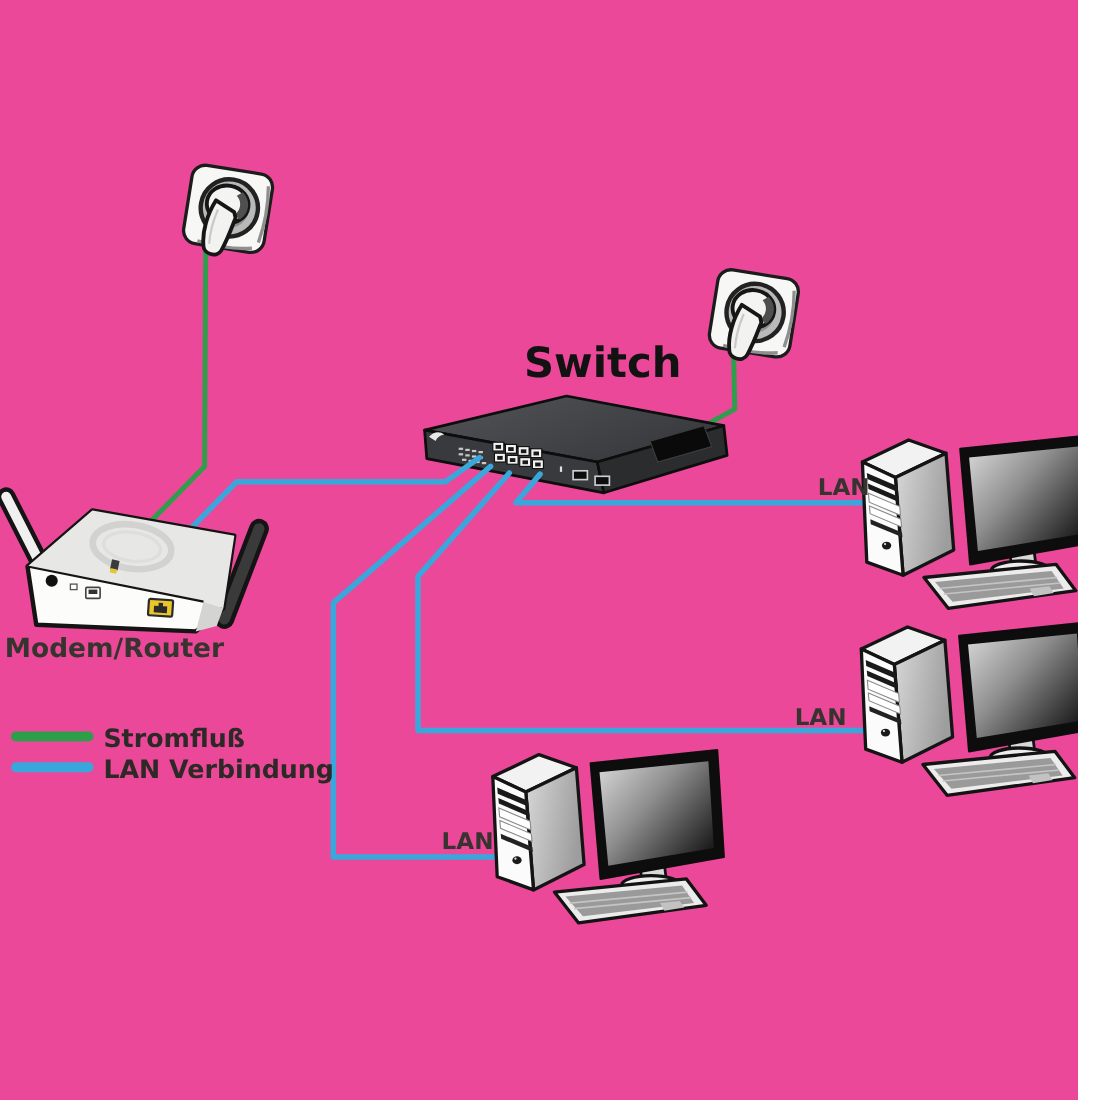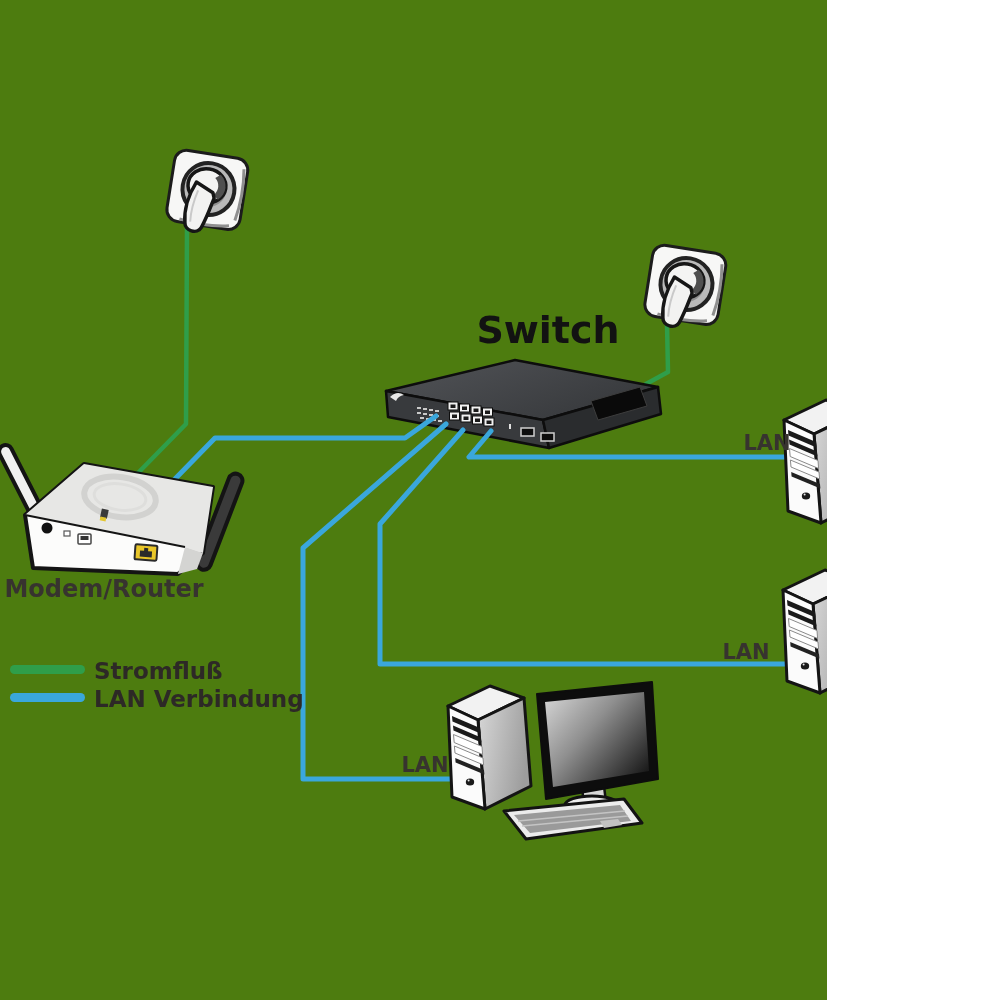--- a/index.html
+++ b/index.html
@@ -1,16 +1,16 @@
 <!DOCTYPE html>
 <html><head>
 <meta charset="utf-8">
 <style>
   html,body{margin:0;padding:0;background:#ffffff;}
-  .stage{position:relative;width:827px;height:1000px;background:#4d7c0f;overflow:hidden;
+  .stage{position:relative;width:980px;height:1000px;background:#ec4899;overflow:hidden;
          font-family:"DejaVu Sans","Liberation Sans",sans-serif;}
   svg text{font-family:"DejaVu Sans","Liberation Sans",sans-serif;}
   .title-text{font-size:38px;font-weight:bold;fill:#121212;}
   .node-label{font-size:24px;font-weight:bold;fill:#37332f;}
   .lan-label{font-size:21px;font-weight:bold;fill:#37332f;}
   .legend-label{font-size:23px;font-weight:bold;fill:#2d2926;}
 </style>
 </head>
 <body>
 

